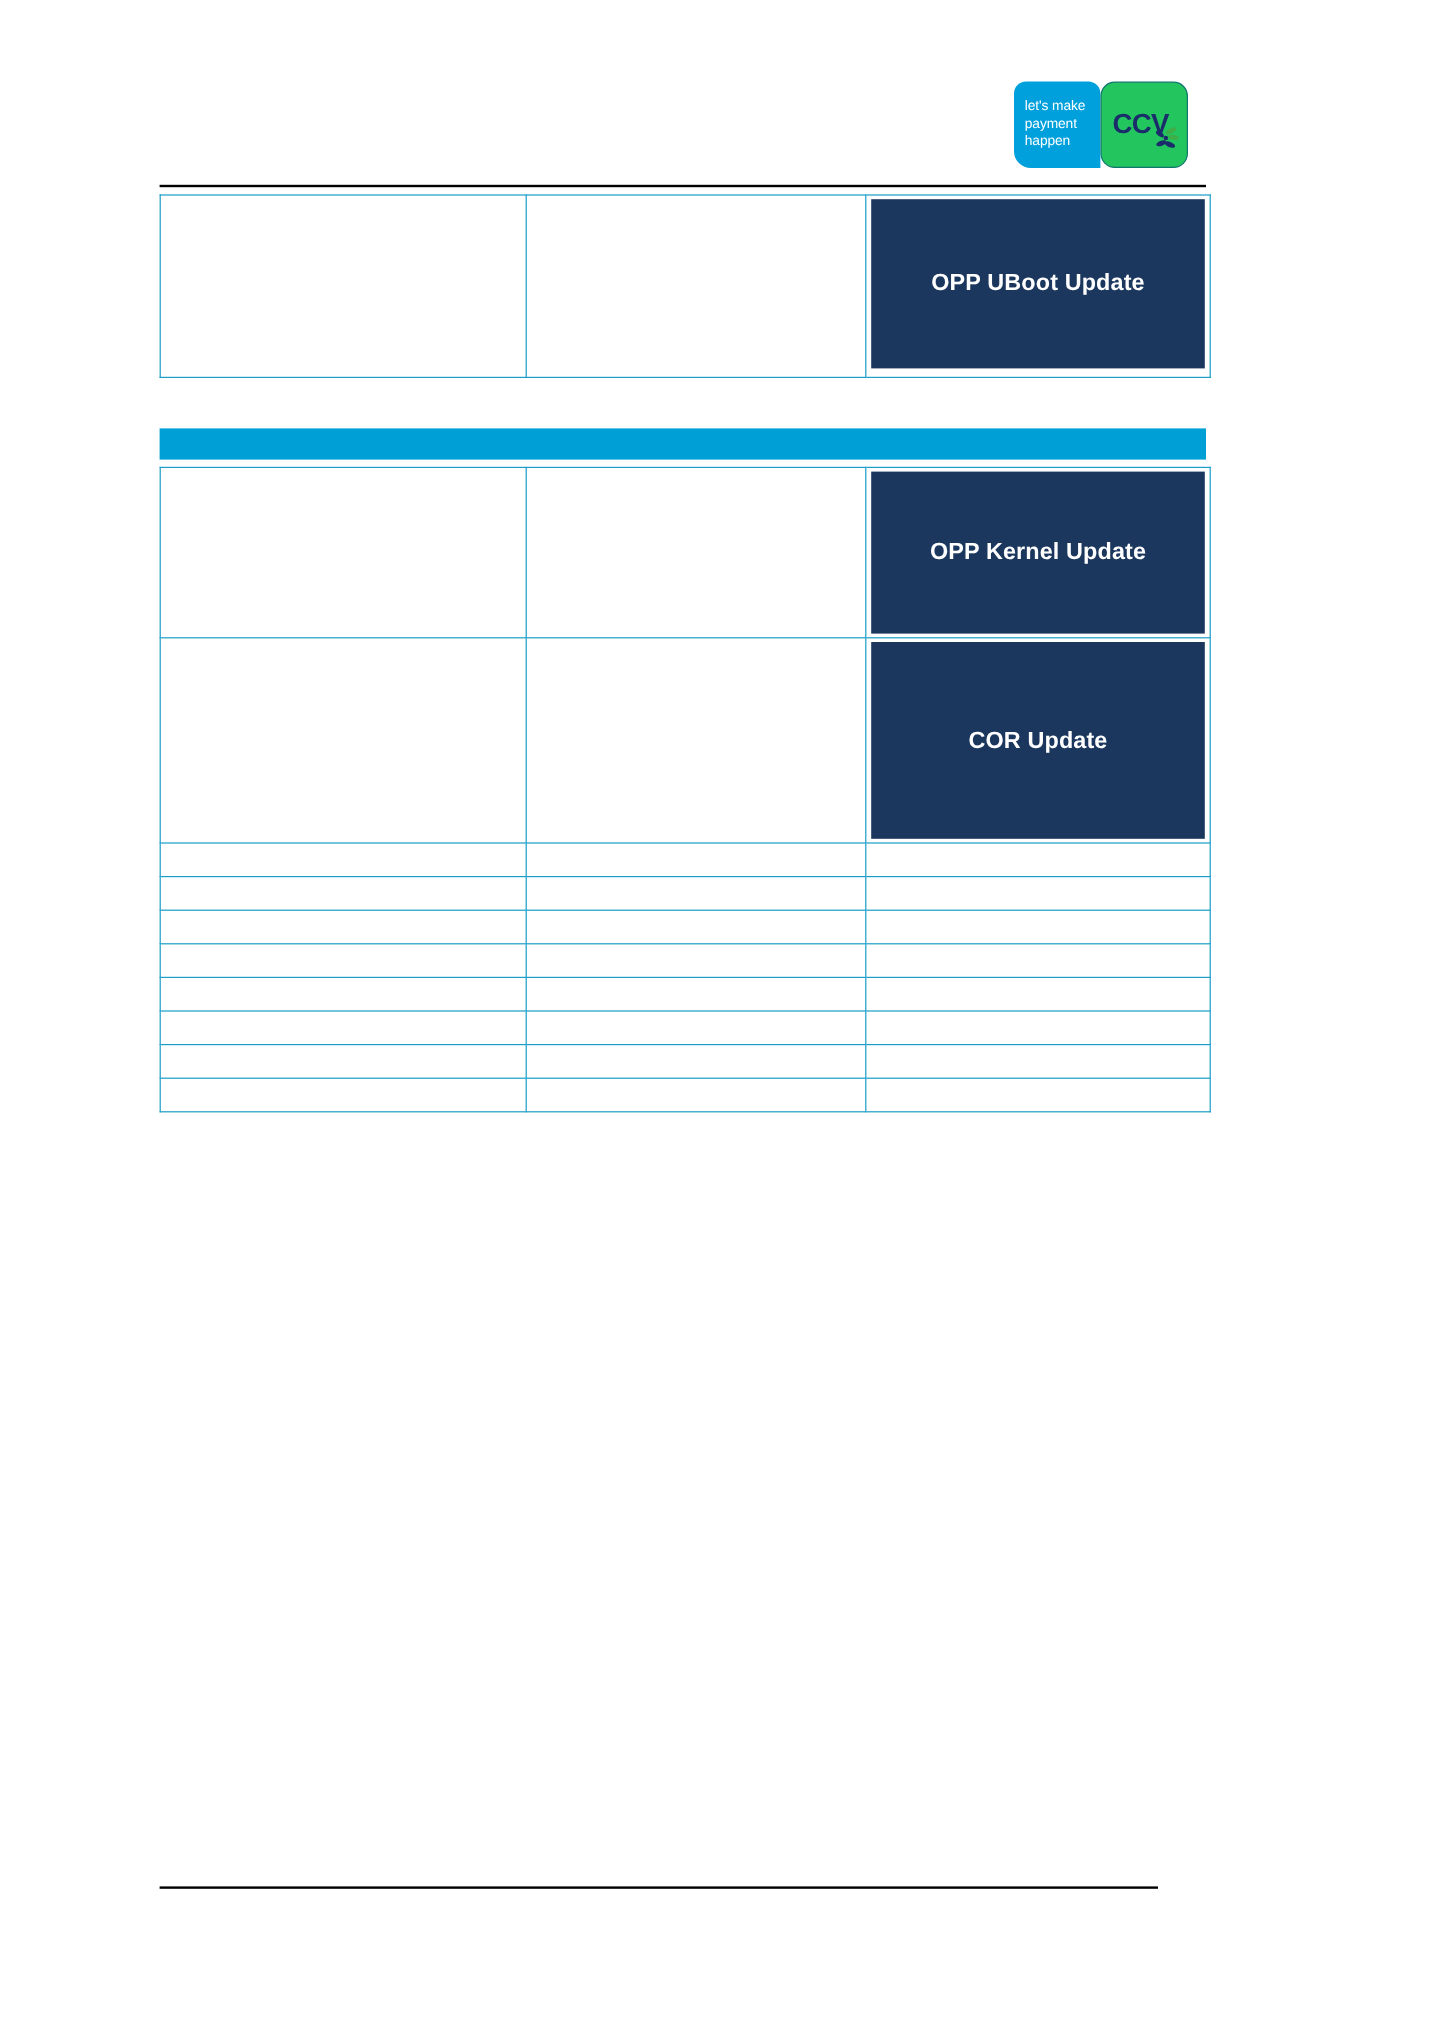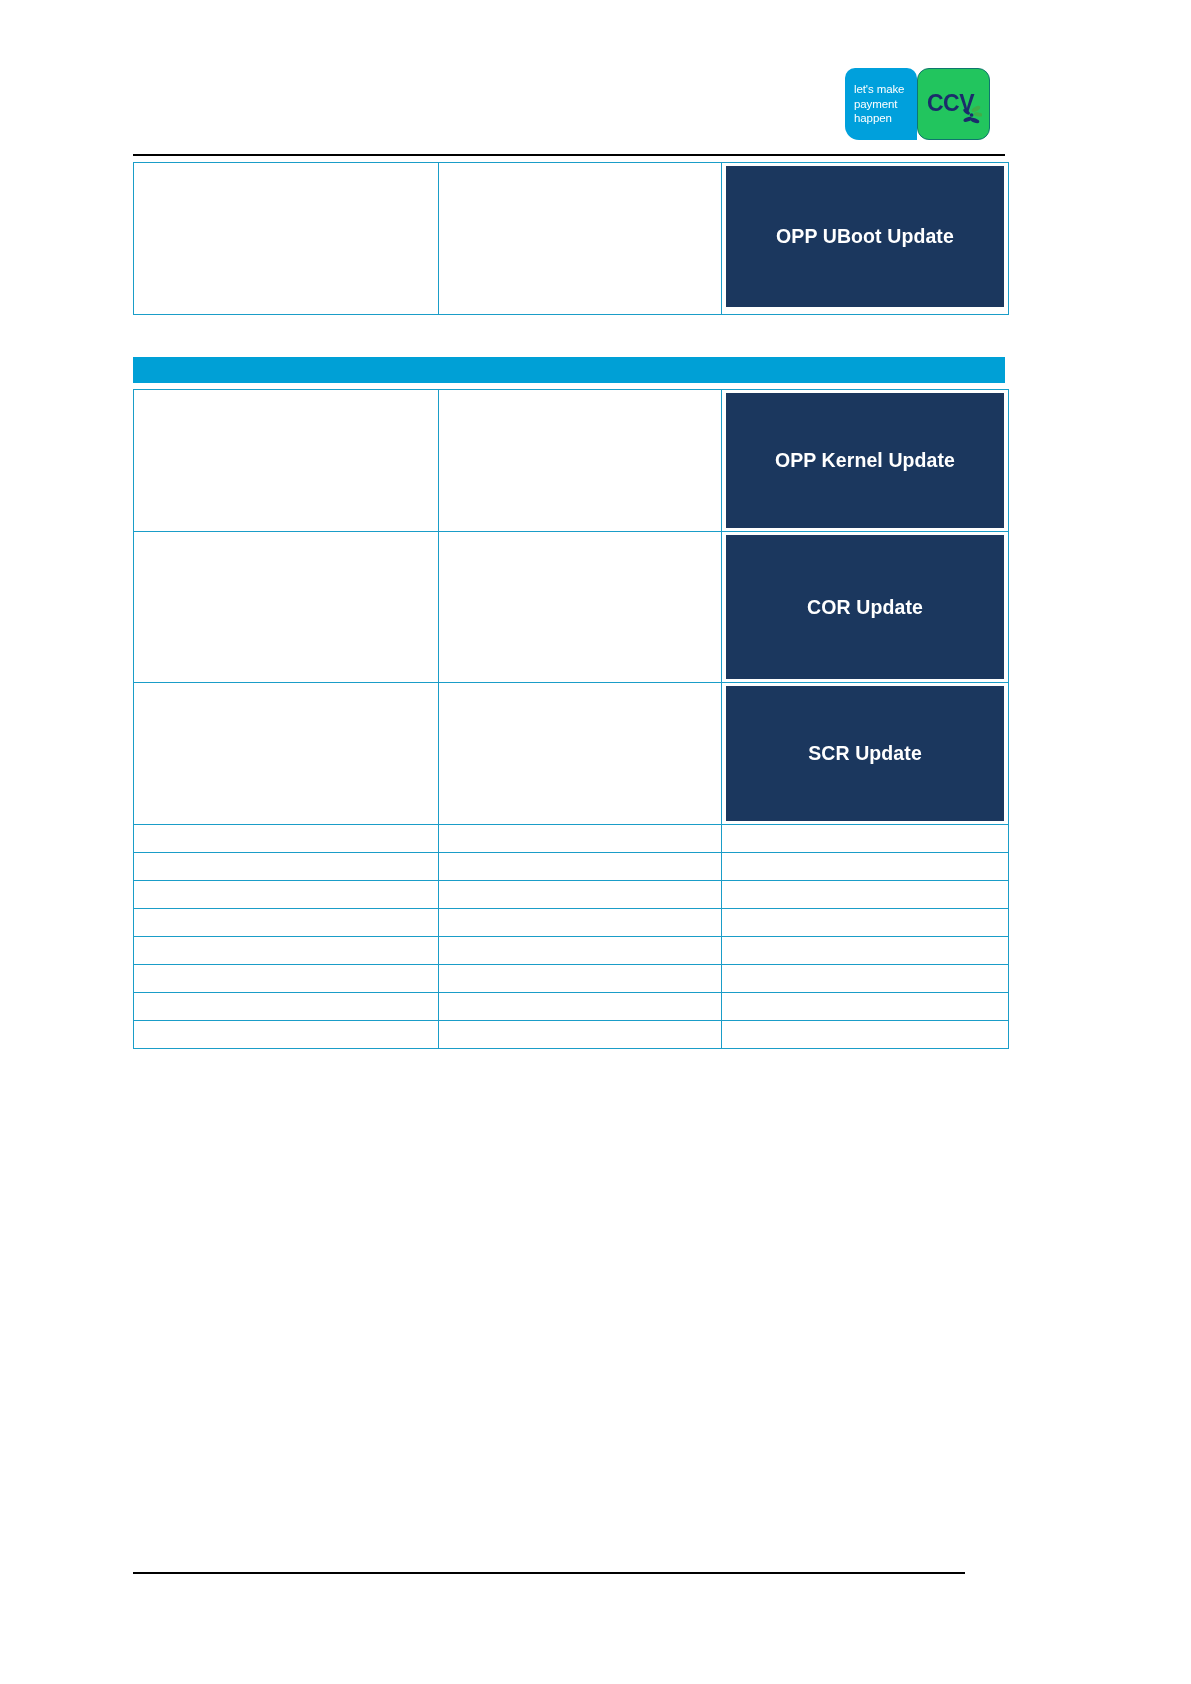--- a/index.html
+++ b/index.html
@@ -103,21 +103,21 @@
     letter-spacing:0.1px;
     display:flex;
     align-items:center;
     justify-content:center;
     text-align:center;
     box-sizing:border-box;
     margin:3px 4px 3px 4px;
   }
   .h-147{height:141px;}
   .h-135{height:135px;}
-  .h-138{height:144px;}
+  .h-138{height:164px;}
 
   .cell-blank{height:151px;}
   .cell-blank-k{height:141px;}
   .cell-blank-c{height:142px;}
   .cell-blank-s{height:141px;}
   .row-thin td{height:27px;}
 
   
   .cyan-bar{
     position:absolute;
@@ -196,31 +196,20 @@
       <td class="col-a">
         <div class="cell-blank-c"></div>
       </td>
       <td class="col-b">
         <div class="cell-blank-c"></div>
       </td>
       <td class="col-c">
         <div class="navy-box h-138">COR Update</div>
       </td>
     </tr>
-    <tr>
-      <td class="col-a">
-        <div class="cell-blank-s"></div>
-      </td>
-      <td class="col-b">
-        <div class="cell-blank-s"></div>
-      </td>
-      <td class="col-c">
-        <div class="navy-box h-135">SCR Update</div>
-      </td>
-    </tr>
 
     <tr class="row-thin">
       <td class="col-a"></td>
       <td class="col-b"></td>
       <td class="col-c"></td>
     </tr>
     <tr class="row-thin">
       <td class="col-a"></td>
       <td class="col-b"></td>
       <td class="col-c"></td>

